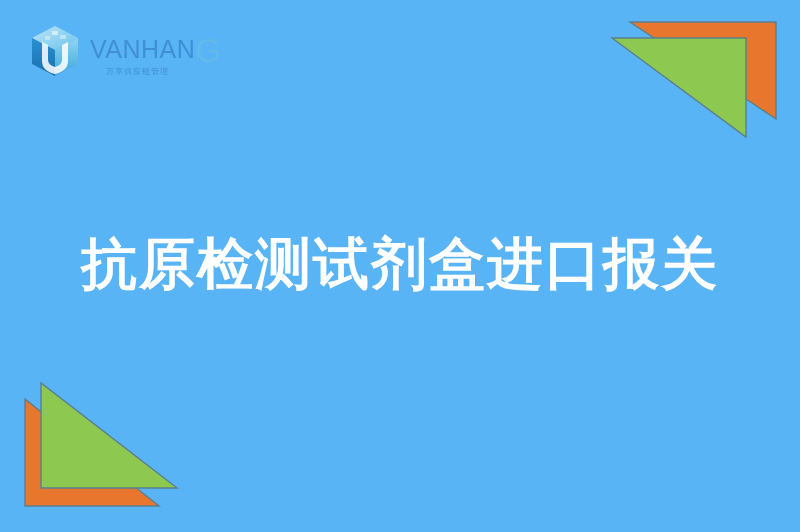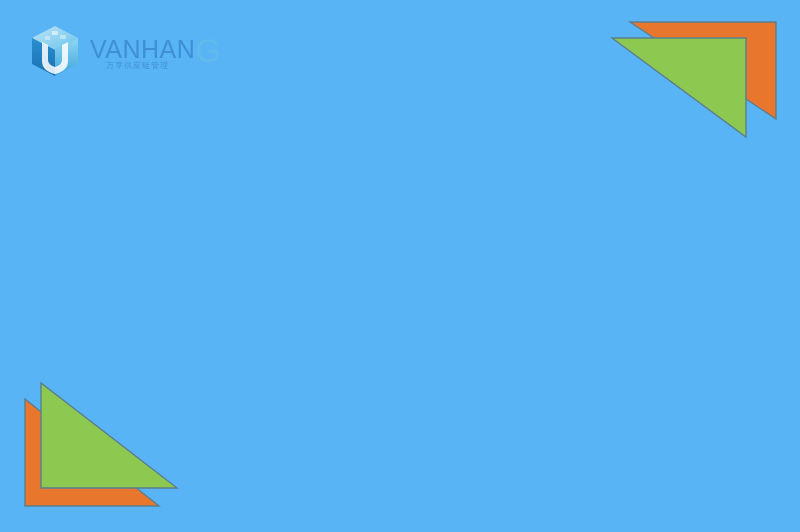--- a/index.html
+++ b/index.html
@@ -74,21 +74,21 @@
     font-family: "Liberation Sans", "DejaVu Sans", sans-serif;
   }
   #logo-wordmark .big-g {
     font-size: 33px;
     color: #62b9ea;
     vertical-align: -4px;
   }
   #logo-subtitle {
     position: absolute;
     left: 16px;
-    top: 34px;
+    top: 40px;
     font-size: 8px;
     letter-spacing: 1px;
     color: #3f8fd6;
     white-space: nowrap;
     line-height: 1;
     font-family: "DejaVu Sans", "Liberation Sans", sans-serif;
   }
 
   
   #headline {
@@ -159,14 +159,15 @@
         <rect x="34" y="13" width="6" height="4" fill="#ffffff" opacity="0.4"></rect>
         <rect x="19" y="14" width="5" height="4" fill="#ffffff" opacity="0.35"></rect>
       </svg>
     </div>
     <div id="logo-text-block">
       <div id="logo-wordmark"><span>VANHAN</span><span class="big-g">G</span></div>
       <div id="logo-subtitle">万享供应链管理</div>
     </div>
   </div>
 
+  <div id="headline">抗原检测试剂盒进口报关</div>
 
 </div>
 
 </body></html>

